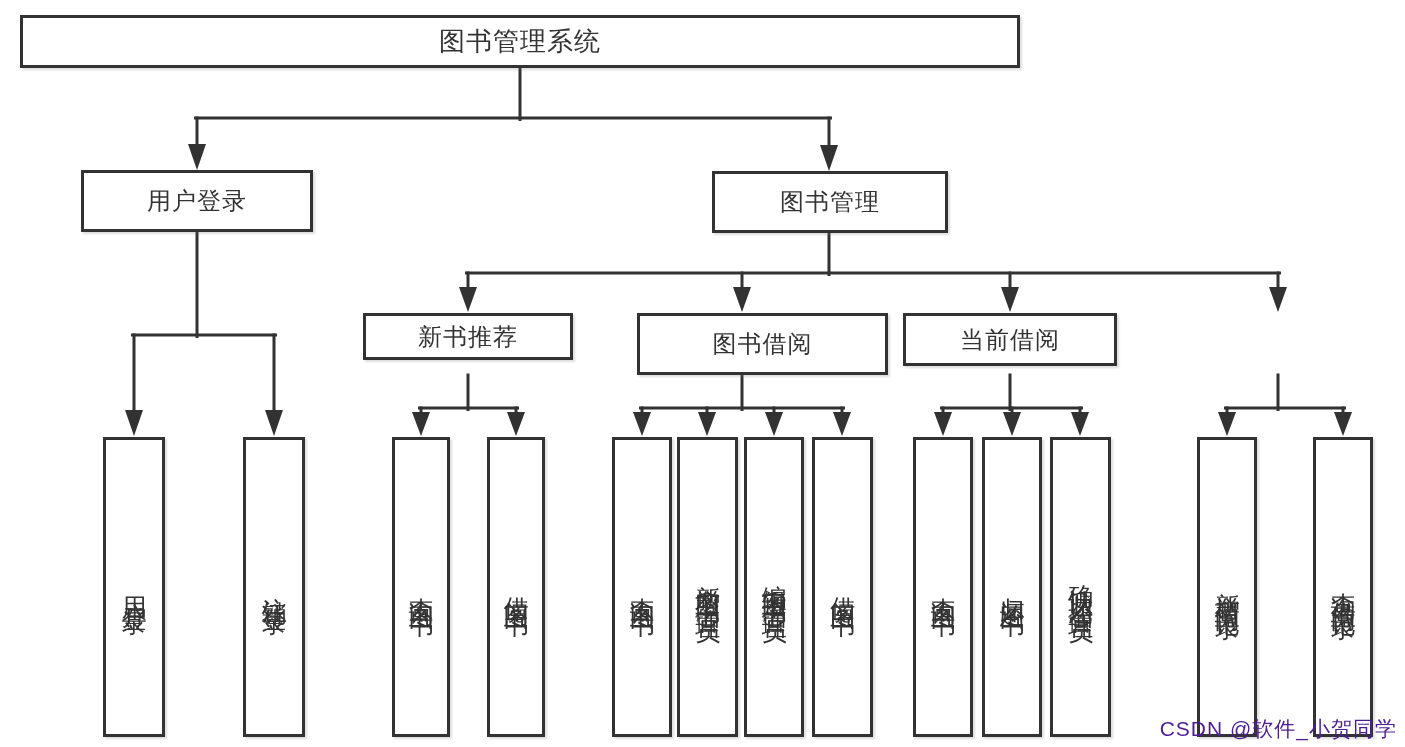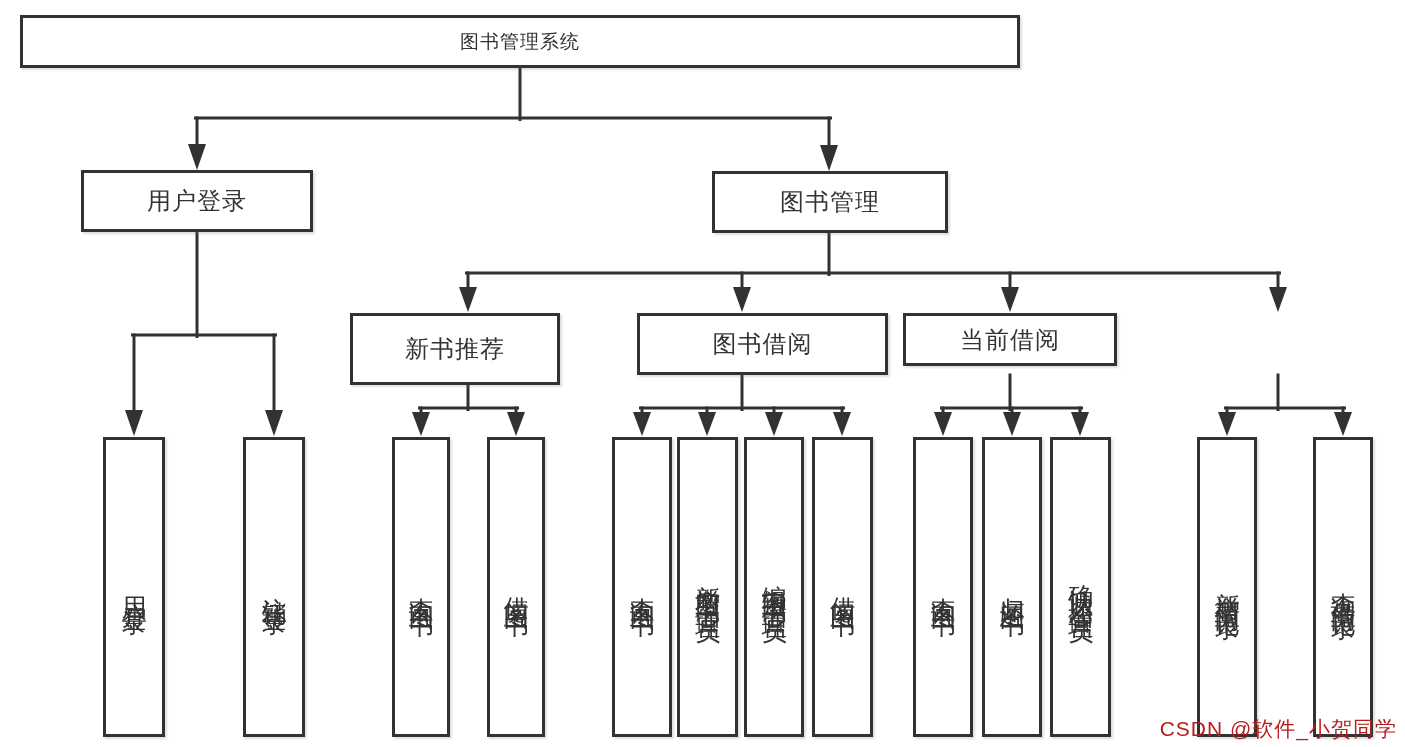--- a/index.html
+++ b/index.html
@@ -18,34 +18,34 @@
     box-sizing:border-box;
     border:3px solid #323232;
     background:#ffffff;
     display:flex;align-items:center;justify-content:center;
     color:#333333;
     z-index:1;
     box-shadow:2px 2px 2px rgba(120,120,120,0.25);
   }
   .node .lbl{white-space:nowrap;}
   .hnode .lbl{font-size:24px;letter-spacing:1px;}
-  .root .lbl{font-size:19px;letter-spacing:1px;}
+  .root .lbl{font-size:26px;letter-spacing:1px;}
   .leaf .lbl{
     writing-mode:vertical-rl;
     text-orientation:mixed;
     font-size:25px;
     letter-spacing:5px;
     line-height:1.1;
     white-space:normal;
   }
   .watermark{
     position:absolute;
     right:8px;bottom:4px;
     font-size:21px;
-    color:#b91c1c;
+    color:#4c1d95;
     letter-spacing:1px;
     z-index:2;
   }
 </style>
 </head>
 <body>
 
 <div class="canvas">
 
   <svg class="connectors" width="1405" height="747" viewBox="0 0 1405 747">
@@ -114,21 +114,21 @@
     <span class="lbl">图书管理系统</span>
   </div>
 
   <div class="node hnode" style="left:81px;top:170px;width:232px;height:62px">
     <span class="lbl">用户登录</span>
   </div>
   <div class="node hnode" style="left:712px;top:171px;width:236px;height:62px">
     <span class="lbl">图书管理</span>
   </div>
 
-  <div class="node hnode" style="left:350px;top:313px;width:210px;height:72px">
+  <div class="node hnode" style="left:363px;top:313px;width:210px;height:47px">
     <span class="lbl">新书推荐</span>
   </div>
   <div class="node hnode" style="left:637px;top:313px;width:251px;height:62px">
     <span class="lbl">图书借阅</span>
   </div>
   <div class="node hnode" style="left:903px;top:313px;width:214px;height:53px">
     <span class="lbl">当前借阅</span>
   </div>
 
   <div class="node leaf" style="left:103px;top:437px;width:62px;height:300px">

